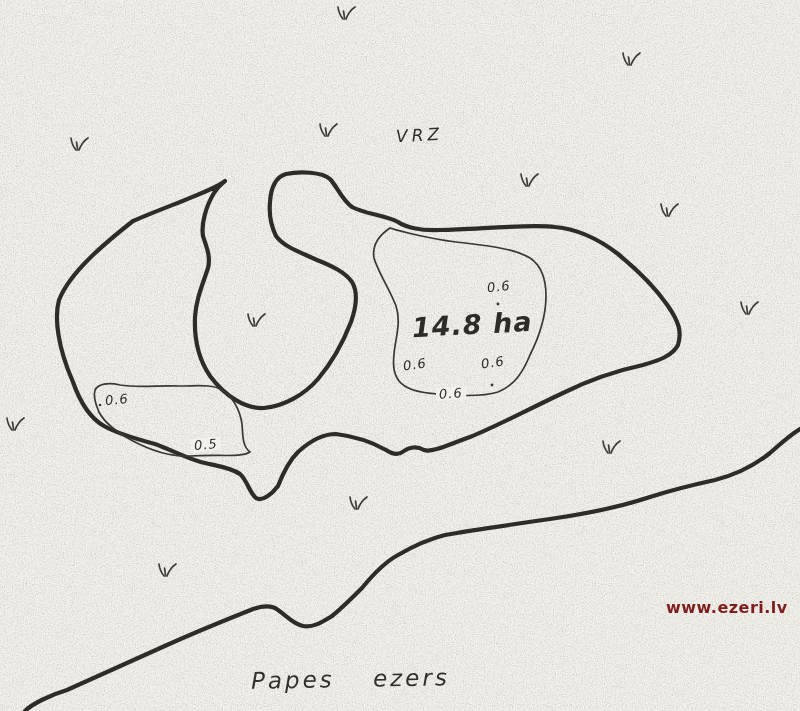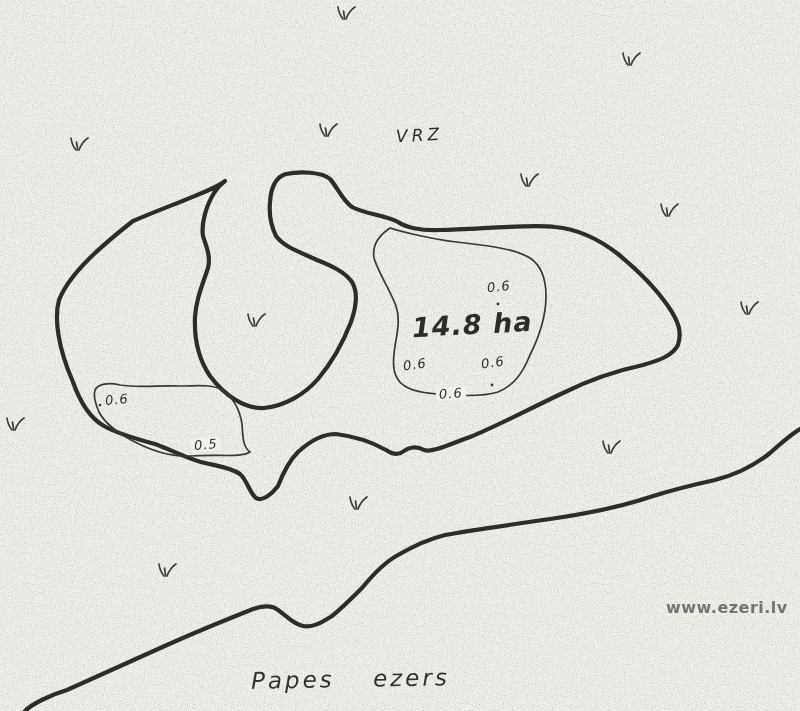--- a/index.html
+++ b/index.html
@@ -44,21 +44,21 @@
     left:251px;top:668px;
     font-size:23px;font-style:italic;
     letter-spacing:3px;word-spacing:28px;
     transform:rotate(-1deg);
     color:#34322e;
   }
   .watermark{
     left:666px;top:600px;
     font-size:16px;font-weight:700;
     letter-spacing:0.5px;
-    color:#737373;
+    color:#7f1d1d;
     font-style:normal;
   }
 </style>
 </head>
 <body>
 
 <div id="stage">
 
   <svg id="mapsvg" width="800" height="711" viewBox="0 0 800 711">
     <defs>

